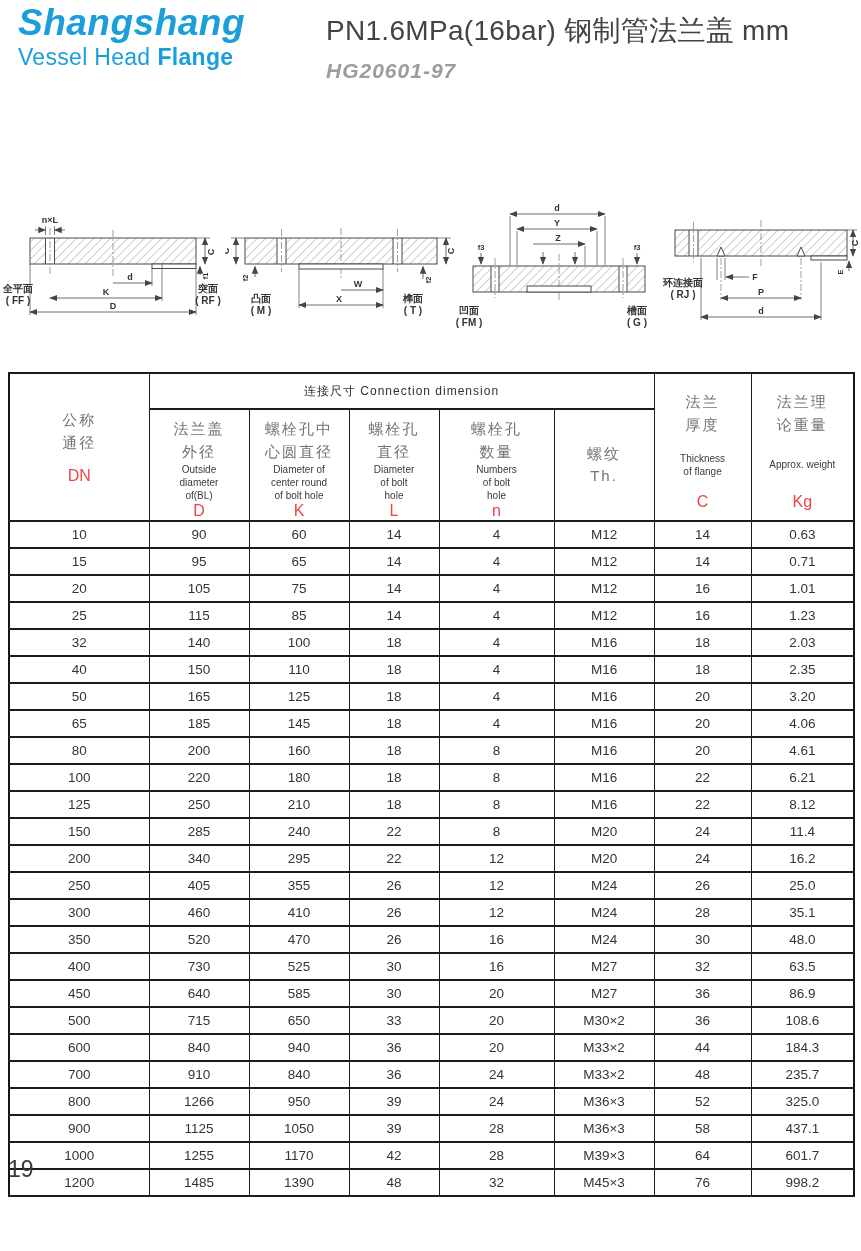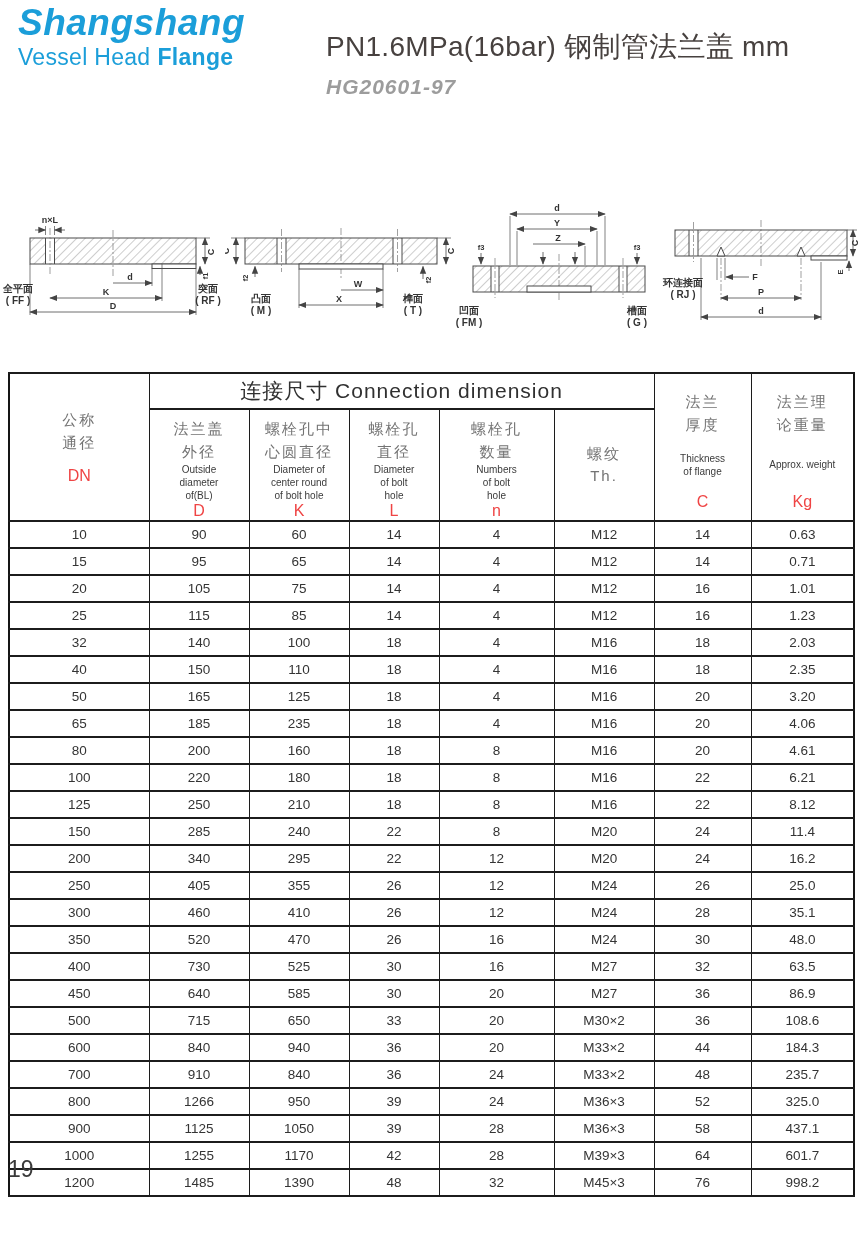--- a/index.html
+++ b/index.html
@@ -6,40 +6,40 @@
   .page {
     position:relative; width:861px; height:1251px; margin:0 auto; background:#ffffff;
     font-family:"Liberation Sans", sans-serif; overflow:hidden; color:#333;padding-left:16px;
   }
   
   .logo { position:absolute; left:18px; top:4px; }
   .logo-name { font-size:37px; font-weight:bold; font-style:italic; line-height:1.05; letter-spacing:0.5px; }
   .logo-sub { font-size:23px; margin-top:1px; letter-spacing:0.3px; }
   .logo-sub .flange { font-weight:bold; margin-left:7px; }
   
-  .header-right { position:absolute; left:326px; top:28px; width:531px; }
+  .header-right { position:absolute; left:326px; top:12px; width:531px; }
   .title-main { font-size:28px; color:#47413f; white-space:nowrap; letter-spacing:0.3px; }
   .title-sub-row { display:flex; justify-content:space-between; align-items:baseline; margin-top:9px; }
   .std-code { font-size:21px; font-weight:bold; font-style:italic; color:#9c9c9c; letter-spacing:1px; }
   .title-en { font-size:19px; color:#3d3d3d; }
   
   .drawings { position:absolute; top:202px; left:2px; width:857px; display:flex; justify-content:space-between; align-items:flex-start; }
   .dwg text { font-family:"Liberation Sans", sans-serif; fill:#333; }
   .dim { font-size:9px; font-weight:bold; }
   .dim-sm { font-size:7.5px; font-weight:bold; }
   .face { font-size:10px; font-weight:bold; }
   
   .table-wrap { position:absolute; top:372px; left:8px; }
   table.spec { border-collapse:collapse; width:845px; table-layout:fixed; }
   table.spec { border:2px solid #151515; }
   table.spec th, table.spec td { border:1px solid #1c1c1c; border-top-width:2px; border-bottom-width:2px; }
   table.spec th { font-weight:normal; padding:0; vertical-align:middle; }
   tr.hrow1 { height:36px; }
   tr.hrow2 { height:108px; }
-  .h-group { font-size:21px; color:#303030; letter-spacing:1px; text-align:center; }
+  .h-group { font-size:12px; color:#303030; letter-spacing:1px; text-align:center; }
   .th-flex { display:flex; flex-direction:column; justify-content:space-between; align-items:center; box-sizing:border-box; }
   .th-flex.full { height:146px; padding:17px 2px 9px; }
   .th-flex.sub { height:108px; padding:7px 2px 7px; }
   .th-flex.center { justify-content:center; row-gap:13px; padding:0 2px; }
   .th-zh { font-size:15px; line-height:1.5; white-space:pre-line; text-align:center; color:#737373; letter-spacing:2px; }
   .th-en { font-size:10px; line-height:1.3; white-space:pre-line; text-align:center; color:#3b3b3b; letter-spacing:0; }
   .th-code { font-size:16px; color:#ef4444; }
   table.spec tbody td { height:25px; text-align:center; font-size:13.5px; color:#343434; padding:0; }
   
   .pagenum { position:absolute; left:8px; top:1156px; font-size:23px; color:#3a3a3a; }
@@ -365,21 +365,21 @@
             <td>125</td>
             <td>18</td>
             <td>4</td>
             <td>M16</td>
             <td>20</td>
             <td>3.20</td>
           </tr>
           <tr>
             <td>65</td>
             <td>185</td>
-            <td>235</td>
+            <td>145</td>
             <td>18</td>
             <td>4</td>
             <td>M16</td>
             <td>20</td>
             <td>4.06</td>
           </tr>
           <tr>
             <td>80</td>
             <td>200</td>
             <td>160</td>

